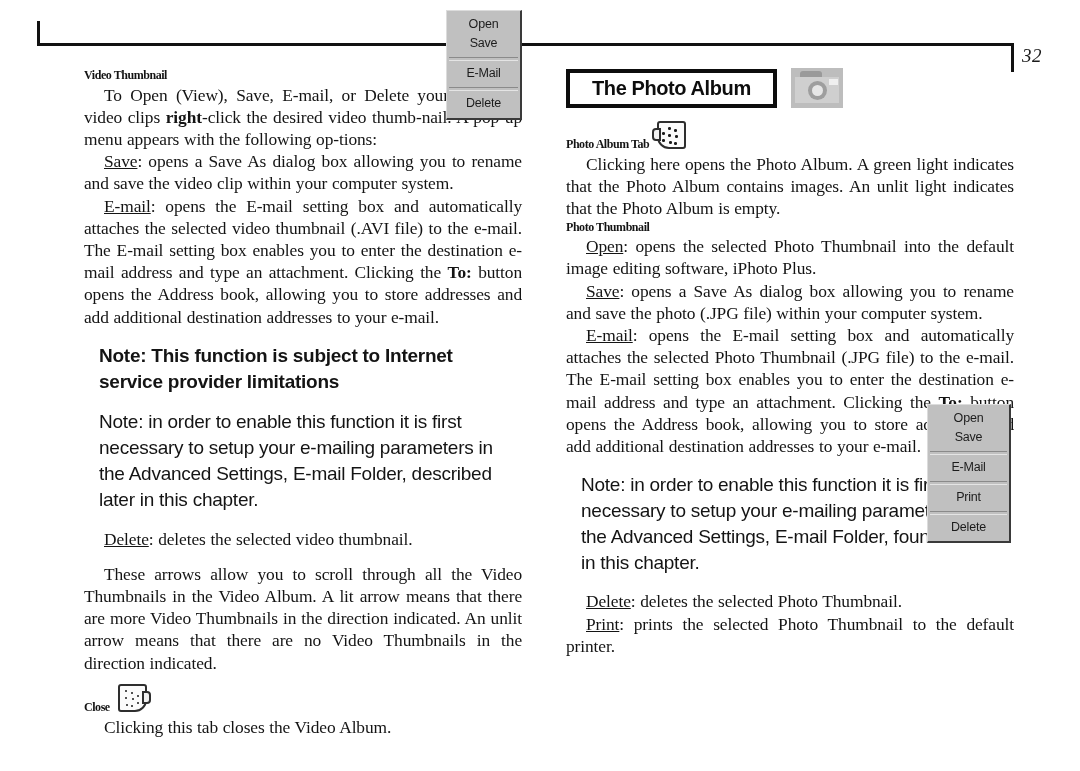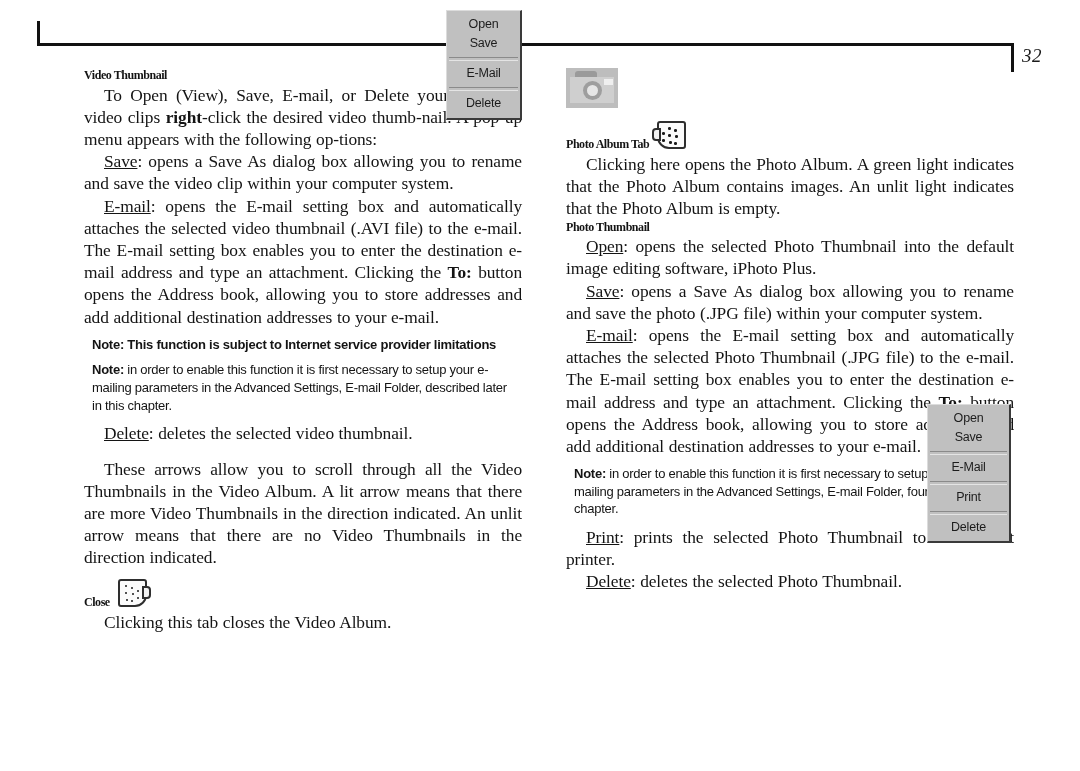--- a/index.html
+++ b/index.html
@@ -76,28 +76,28 @@
     line-height: 1.275;
     margin: 0;
     text-align: justify;
     text-indent: 20px;
     letter-spacing: -0.1px;
     word-spacing: .4px;
   }
 
   p.note {
     font-family: "Liberation Sans", sans-serif;
-    font-size: 13px;
+    font-size: 19px;
     line-height: 1.36;
-    margin: 8px;
+    margin: 15px;
     text-align: left;
     text-indent: 0;
     letter-spacing: -0.25px;
   }
-  p.note b { font-weight: bold; }
+  p.note b { font-weight: normal; }
   .note-strong { font-weight: bold; }
 
   .u { text-decoration: underline; text-underline-offset: 1px; }
   .b { font-weight: bold; }
 
   
   .popup-menu {
     background: #c0c0c0;
     border-top: 1px solid #dcdcdc;
     border-left: 1px solid #dcdcdc;
@@ -325,20 +325,21 @@
         </span>
       </span>
     </h2>
 
     <p class="body">Clicking this tab closes the Video Album.</p>
   </div>
 
   <div class="col col-right">
 
     <div class="head-row">
+      <span class="boxed-head">The Photo Album</span>
       <span class="camera-icon">
         <span class="cam-top"></span>
         <span class="cam-body"></span>
         <span class="cam-flash"></span>
         <span class="cam-lens-o"></span>
         <span class="cam-lens-i"></span>
       </span>
     </div>
 
 
@@ -369,17 +370,17 @@
 
     <p class="body"><span class="u">Open</span><span>: opens the selected Photo Thumbnail into the default image editing software, iPhoto Plus.</span></p>
 
     <p class="body"><span class="u">Save</span><span>: opens a Save As dialog box allowing you to rename and save the photo (.JPG file) within your computer system.</span></p>
 
     <p class="body"><span class="u">E-mail</span><span>: opens the E-mail setting box and automatically attaches the selected Photo Thumbnail (.JPG file) to the e-mail. The E-mail setting box enables you to enter the destination e-mail address and type an attachment.  Clicking the </span><span class="b">To:</span><span> button opens the Address book, allowing you to store addresses and add additional destination addresses to your e-mail.</span></p>
 
 
     <p class="note"><b>Note:</b><span> in order to enable this function it is first necessary to setup your e-mailing parameters in the Advanced Settings, E-mail Folder, found later in this chapter.</span></p>
 
+    <p class="body"><span class="u">Delete</span><span>: deletes the selected Photo Thumbnail.</span></p>
+
     <p class="body"><span class="u">Print</span><span>: prints the selected Photo Thumbnail to the default printer.</span></p>
-
-    <p class="body"><span class="u">Delete</span><span>: deletes the selected Photo Thumbnail.</span></p>
   </div>
 </div>
 
 </body></html>

